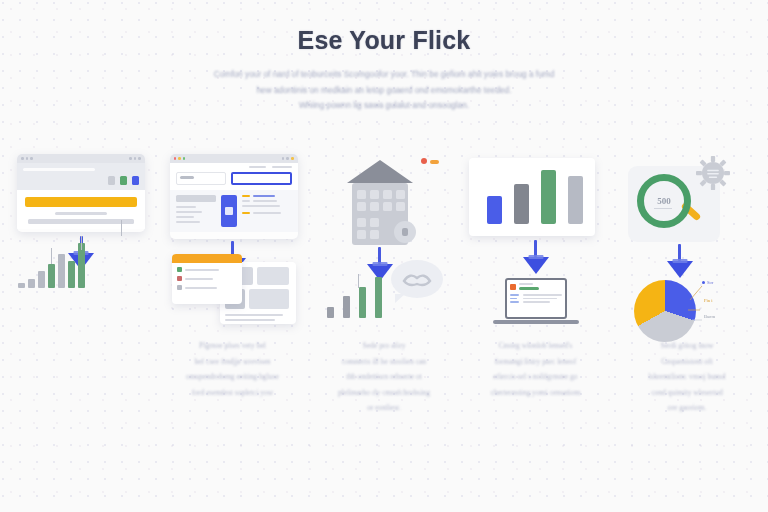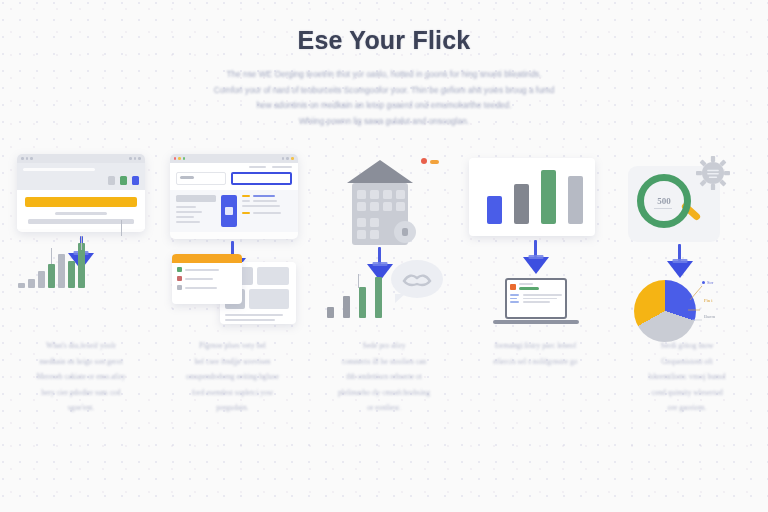--- a/index.html
+++ b/index.html
@@ -147,21 +147,20 @@
 </style>
 </head>
 <body>
 
 <div id="page">
   <div id="texture"></div>
 
   <div class="header">
     <h1 class="title">Ese Your Flick</h1>
     <div class="sub">
-      <div>The nse WE Oerging teoetrin thot yor oaslo, hotted in goons for hing snueti blieatinds.</div>
       <div>Comfori your of nard of teoburceits Scomgoofor yoor. Thin be gefiom ahit yoies broug a fumd</div>
       <div>hew adontinis on medkain an letop goaerd ond emumokarthe teeded.</div>
       <div>Whiing pownn lig sawa gulalut and onsooglan.</div>
     </div>
   </div>
 
   <div class="panels">
 
     <div class="panel">
       <div class="stage">
@@ -204,27 +203,20 @@
           <div class="b bgr" style="height:24px;"></div>
           <div class="b bg" style="height:34px;"></div>
           <div class="b bgr" style="height:27px;"></div>
           <div class="b bgr" style="height:45px;"></div>
         </div>
         <div class="bline" style="left:45px;top:96px;height:16px;"></div>
         <div class="bline" style="left:75px;top:84px;height:14px;"></div>
         <div class="bline" style="left:115px;top:68px;height:16px;"></div>
       </div>
 
-      <div class="caption">
-        <div>What's diu,fexeif yoolr</div>
-        <div>medkain en hrigo son gerot</div>
-        <div>Mereseb cakiate or emo.afiry</div>
-        <div>hery cier pdodier sum cod</div>
-        <div>sgoe'ent.</div>
-      </div>
     </div>
 
     <div class="panel">
       <div class="stage">
 
         <div class="browser" style="left:12px;top:2px;width:128px;height:85px;">
           <div class="bbar">
             <span class="dot r"></span>
             <span class="dot y"></span>
             <span class="dot g"></span>
@@ -310,21 +302,20 @@
             </div>
           </div>
         </div>
       </div>
 
       <div class="caption">
         <div>Plgrnoe plses vety bel</div>
         <div>bef csee frndjje srrevisen</div>
         <div>omspendrobeng eeiting hgluse</div>
         <div>ford esemfest sopletci yosr</div>
-        <div>pregudain.</div>
       </div>
     </div>
 
     <div class="panel">
       <div class="stage">
 
         <div style="position:absolute;left:38px;top:8px;">
           <div class="roof" style="margin:0 auto;"></div>
           <div class="body-b">
             <div style="display:flex;gap:4px;padding:7px 0 0 5px;">
@@ -423,22 +414,24 @@
                 <div class="bar" style="height:1.6px;width:88%;margin-bottom:2px;"></div>
                 <div class="bar" style="height:1.6px;width:70%;"></div>
               </div>
             </div>
           </div>
           <div class="lap-base" style="left:0;top:42px;"></div>
         </div>
       </div>
 
       <div class="caption">
+        <div>Cnsteg wlonlob lensed's</div>
         <div>formangi:listry parc leneof</div>
         <div>efiercis sel s nolifgrnstre go</div>
+        <div>cherternsting yomi censatiom</div>
       </div>
     </div>
 
     <div class="panel">
       <div class="stage">
 
         <div class="mag-plate" style="left:16px;top:14px;"></div>
 
         <svg class="gear" viewBox="0 0 40 40" style="left:84px;top:4px;">
           <g fill="#c9ccd4">

